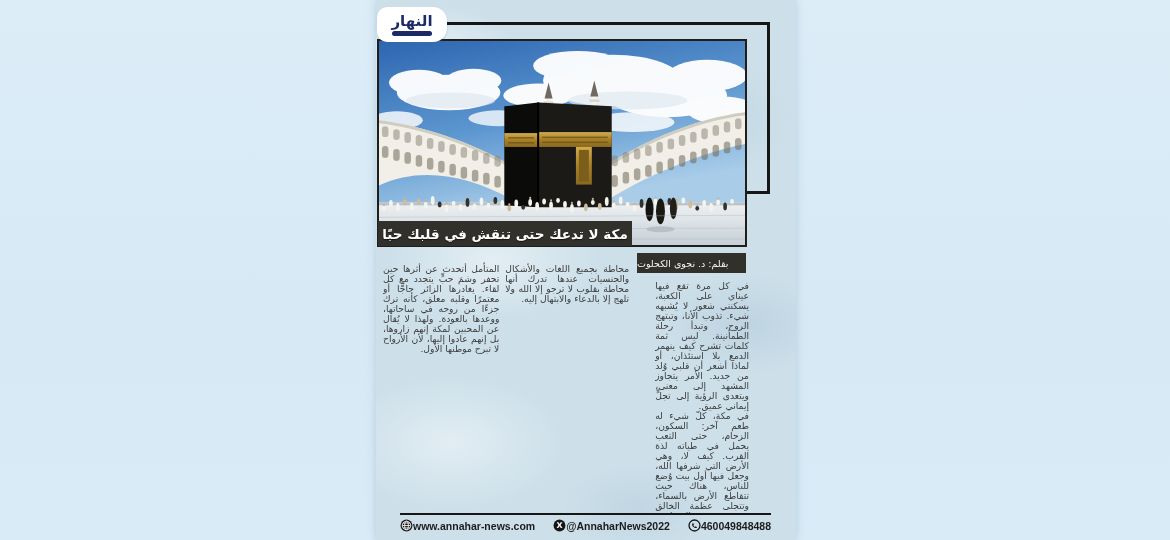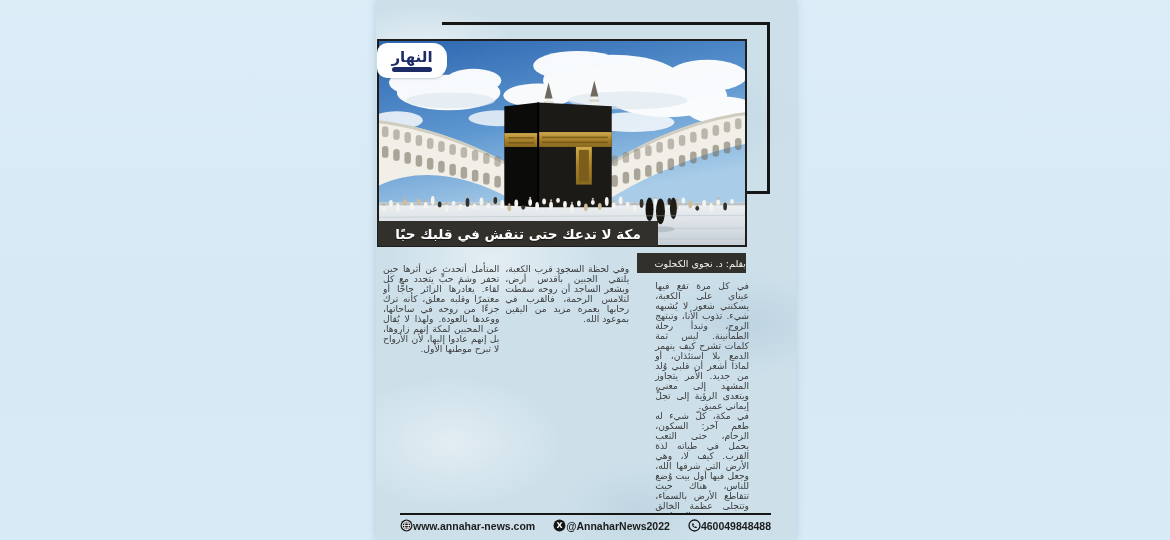--- a/index.html
+++ b/index.html
@@ -18,45 +18,45 @@
       radial-gradient(ellipse 150px 85px at 28% 48%,rgba(255,255,255,.45),rgba(255,255,255,0) 70%),
       radial-gradient(ellipse 130px 75px at 88% 60%,rgba(168,195,212,.42),rgba(168,195,212,0) 70%),
       radial-gradient(ellipse 160px 95px at 18% 82%,rgba(255,255,255,.42),rgba(255,255,255,0) 70%),
       radial-gradient(ellipse 110px 65px at 62% 94%,rgba(174,199,214,.4),rgba(174,199,214,0) 70%);
     box-shadow:0 0 8px rgba(110,145,170,.35);
   }
   
   .logo-box{
     position:absolute;left:1px;top:7px;width:70px;height:35px;background:#fff;
     border-radius:10px 14px 14px 10px;display:flex;flex-direction:column;
-    align-items:center;justify-content:center;box-shadow:0 1px 2px rgba(80,110,130,.3);z-index:5;margin-top:36px;
+    align-items:center;justify-content:center;box-shadow:0 1px 2px rgba(80,110,130,.3);z-index:5;
   }
   .logo-name{font-size:15px;font-weight:bold;color:#1c2a66;line-height:16px;}
   .logo-pill{width:40px;height:5px;background:#1c2a66;border-radius:3px;margin-top:2px;}
   
   .frame-line{position:absolute;background:#161616;}
   .frame-top{left:66px;top:22px;width:328px;height:3px;}
   .frame-right{left:391px;top:22px;width:3px;height:172px;}
   .frame-stub{left:368px;top:191px;width:26px;height:3px;}
   
   .photo{
     position:absolute;left:1px;top:39px;width:370px;height:208px;
     border:2px solid #1f1e1b;box-sizing:border-box;background:#6ea6d8;
   }
   .photo svg{display:block;width:100%;height:100%;}
   
   .headline-bar{
-    position:absolute;left:2px;top:221px;width:280px;height:25px;
+    position:absolute;left:2px;top:221px;width:254px;height:25px;
     background:#32302b;color:#fff;display:flex;align-items:center;justify-content:center;
     font-size:13.5px;font-weight:bold;z-index:4;direction:rtl;
     text-shadow:0 1px 1px rgba(0,0,0,.6);
   }
   .byline-bar{
     position:absolute;left:261px;top:253px;width:109px;height:20px;
-    background:#32302b;color:#f4f4f2;display:flex;align-items:center;justify-content:flex-start;
+    background:#32302b;color:#f4f4f2;display:flex;align-items:center;justify-content:flex-end;
     font-size:9.5px;direction:rtl;
   }
   
   .cols{
     position:absolute;left:7px;top:252px;width:366px;height:262px;
     display:flex;flex-direction:row;direction:rtl;gap:6px;overflow:hidden;
   }
   .col{color:#3b3b3b;font-size:9.2px;line-height:10px;text-align:justify;direction:rtl;}
   .col p{margin:0;}
   .col1{width:100px;padding-top:29px;box-sizing:border-box;margin-left:20px;}
@@ -305,21 +305,21 @@
   <div class="byline-bar">
     <span>بقلم: د. نجوى الكحلوت</span>
   </div>
 
   <div class="cols">
     <div class="col col1">
       <p>في كل مرة تقع فيها عيناي على الكعبة، يسكنني شعور لا يُشبهه شيء. تذوب الأنا، وتبتهج الروح، وتبدأ رحلة الطمأنينة. ليس ثمة كلمات تشرح كيف ينهمر الدمع بلا استئذان، أو لماذا أشعر أن قلبي وُلد من جديد. الأمر يتجاوز المشهد إلى معنى، ويتعدى الرؤية إلى تجلٍّ إيماني عميق.</p>
       <p>في مكة، كلّ شيء له طعم آخر: السكون، الزحام، حتى التعب يحمل في طياته لذة القرب. كيف لا، وهي الأرض التي شرفها الله، وجعل فيها أول بيت وُضع للناس، هناك حيث تتقاطع الأرض بالسماء، وتتجلى عظمة الخالق في هذه المنظومة الكونية العجيبة حين ترى الكعبة وهي</p>
     </div>
     <div class="col col2">
-      <p>وفي لحظة السجود قرب الكعبة، يلتقي الجبين بأقدس أرض، ويشعر الساجد أن روحه سقطت لتلامس الرحمة، فالقرب في رحابها يعمره مزيد من اليقين بموعود الله.</p>
+      <p>محاطة بجميع اللغات والأشكال والجنسيات عندها تدرك أنها محاطة بقلوب لا ترجو إلا الله ولا تلهج إلا بالدعاء والابتهال إليه.</p>
     </div>
     <div class="col col3">
       <p>المتأمل أتحدث عن أثرها حين تحفر وشمَ حبٍّ يتجدد مع كل لقاء. يغادرها الزائر حاجًّا أو معتمرًا وقلبه معلق، كأنه ترك جزءًا من روحه في ساحاتها، ووعدها بالعودة. ولهذا لا يُقال عن المحبين لمكة إنهم زاروها، بل إنهم عادوا إليها، لأن الأرواح لا تبرح موطنها الأول.</p>
     </div>
   </div>
 
   <div class="footer-divider"></div>
   <div class="footer-row">
     <div class="footer-item">
       <svg class="ficon" viewBox="0 0 14 14">

